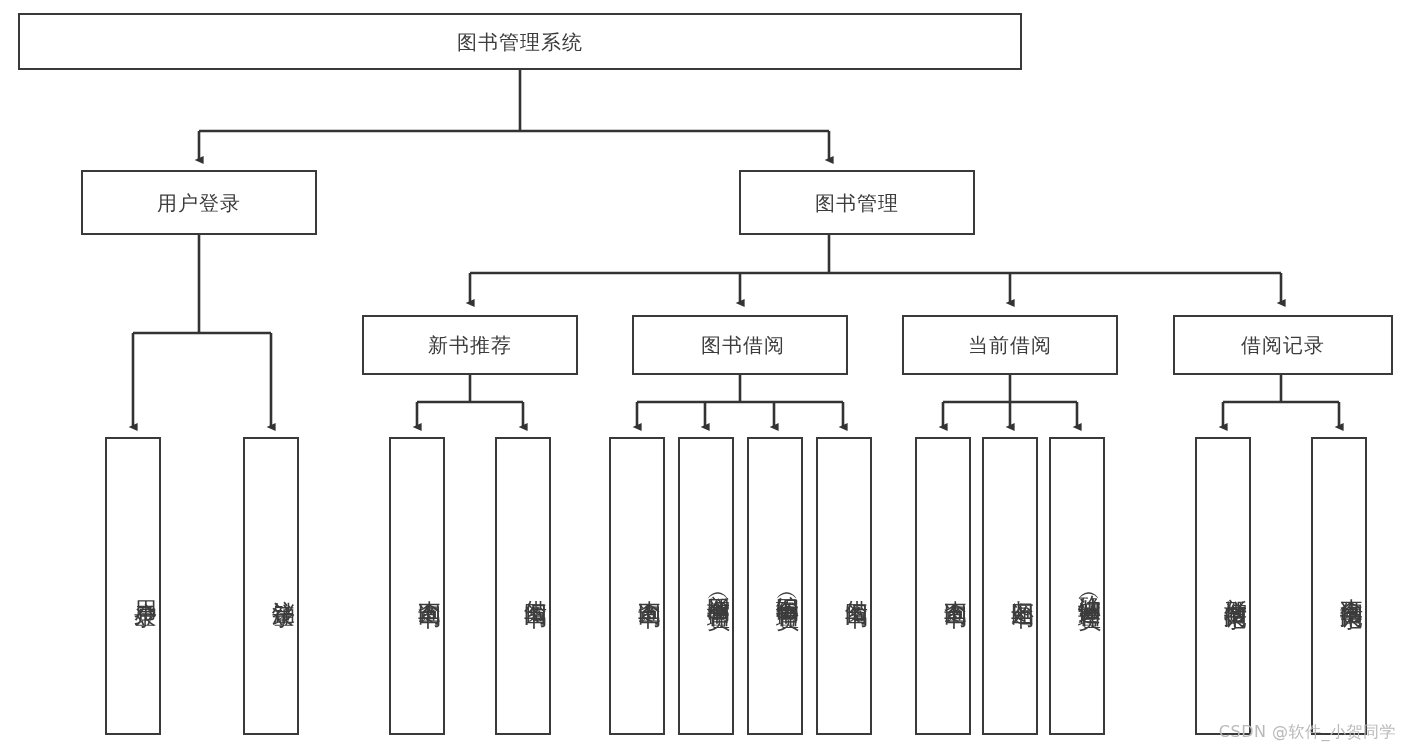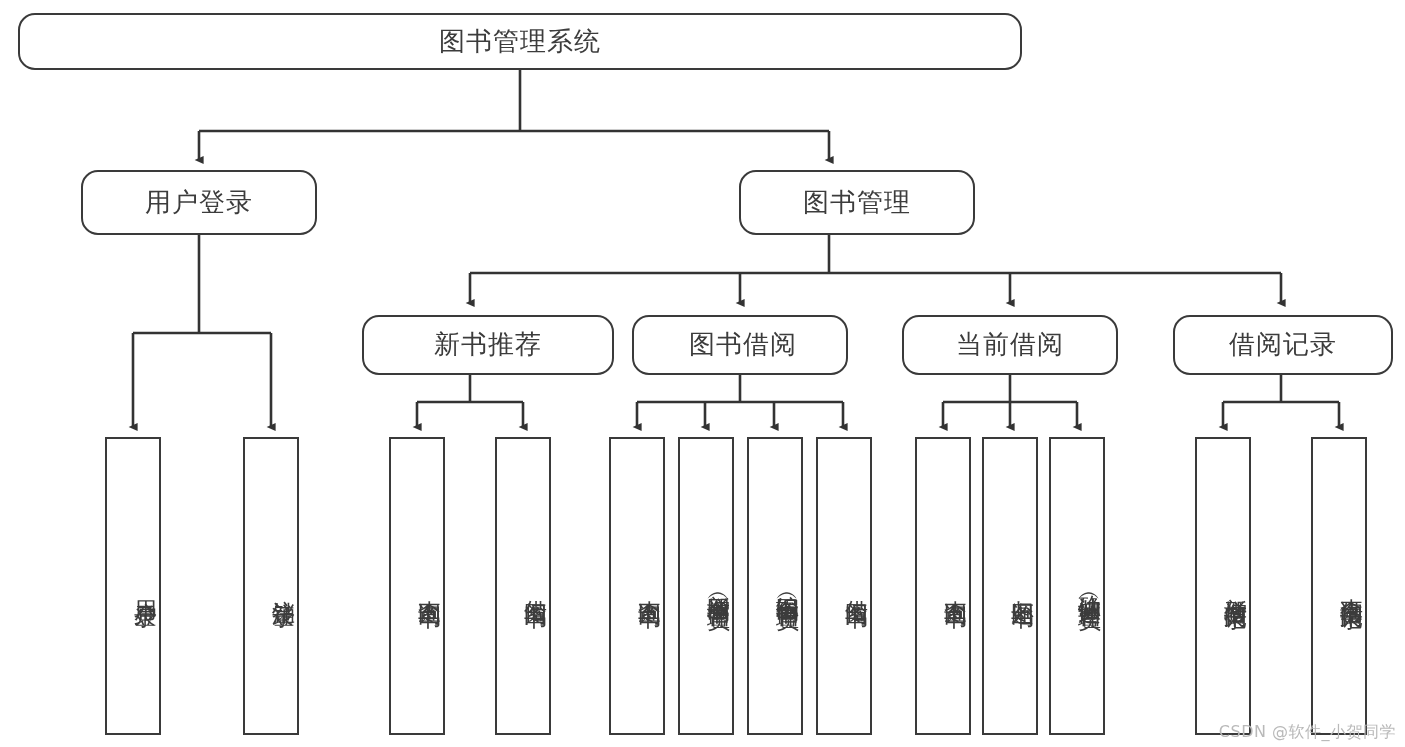--- a/index.html
+++ b/index.html
@@ -25,24 +25,23 @@
     position:absolute;
     box-sizing:border-box;
     background:#ffffff;
     border:2px solid #3a3a3a;
     display:flex;
     align-items:center;
     justify-content:center;
     color:#3c3c3c;
   }
   .node.horiz{
-    font-size:26px;
+    font-size:20px;
     letter-spacing:1px;
     line-height:1.2;
-    border-radius:17px;
   }
   .node.vert{
     writing-mode:vertical-rl;
     text-orientation:upright;
     font-size:23px;
     line-height:1.18;
     letter-spacing:2px;
     padding-top:10px;
     padding-bottom:10px;
     align-items:flex-start;
@@ -129,21 +128,21 @@
     <span>图书管理系统</span>
   </div>
 
   <div class="node horiz" style="left:81px; top:170px; width:236px; height:65px;">
     <span>用户登录</span>
   </div>
   <div class="node horiz" style="left:711px; top:170px; width:236px; height:65px;margin-left:28px;">
     <span>图书管理</span>
   </div>
 
-  <div class="node horiz" style="left:362px; top:315px; width:252px; height:60px;">
+  <div class="node horiz" style="left:362px; top:315px; width:216px; height:60px;">
     <span>新书推荐</span>
   </div>
   <div class="node horiz" style="left:632px; top:315px; width:216px; height:60px;padding-left:6px;">
     <span>图书借阅</span>
   </div>
   <div class="node horiz" style="left:902px; top:315px; width:216px; height:60px;">
     <span>当前借阅</span>
   </div>
   <div class="node horiz" style="left:1173px; top:315px; width:220px; height:60px;">
     <span>借阅记录</span>

